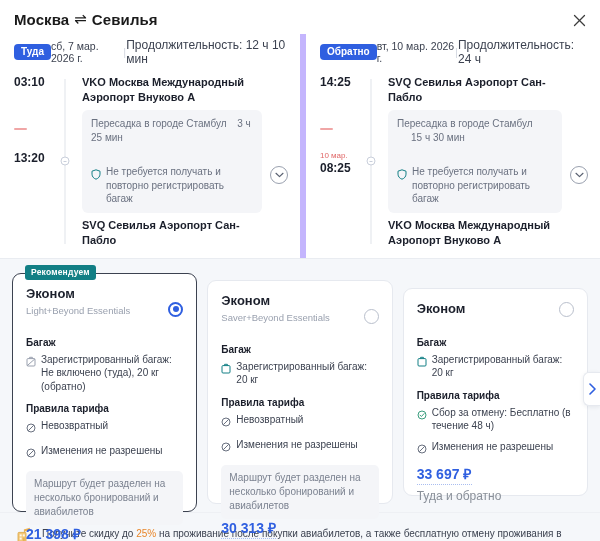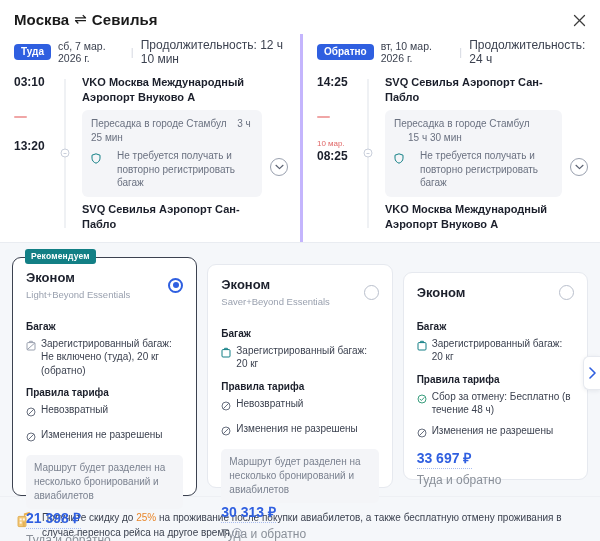--- a/index.html
+++ b/index.html
@@ -20,34 +20,34 @@
   .close-btn {
     position:absolute; top:9px; right:10px; width:22px; height:22px;
     display:flex; align-items:center; justify-content:center;
     cursor:pointer; color:#3d3d3d;
   }
   .close-btn svg { display:block; }
 
   
   .itins { display:flex; padding: 6px 0 0 0; }
   .itin { width:50%; padding: 4px 12px 10px 14px; position:relative; }
-  .itin + .itin { border-left: 3px solid #c4b5fd; }
-  .dir-row { display:flex; align-items:center; gap:7px; margin-bottom: 9px; }
+  .itin + .itin { border-left: 6px solid #c4b5fd; }
+  .dir-row { display:flex; align-items:center; margin-bottom: 9px; }
   .dir-badge {
     background:#2f5fe0; color:#fff; font-size:10px; font-weight:700;
     padding: 2px 7px; border-radius: 4px; line-height:1.25;
   }
   .dir-date { font-size:10.5px; color:#3c4250; }
   .dir-sep { color:#d3d7e0; font-size:11px; }
   .dir-dur { font-size:12px; color:#3c4250; }
 
   .leg { display:grid; grid-template-columns: 42px 18px 1fr 26px; column-gap:0; }
   .times { position:relative; }
   .time { font-size:12px; font-weight:700; color:#1b1f2b; line-height:14px; }
-  .time.dep { margin-bottom: 6px; }
+  .time.dep { margin-bottom: 18px; }
   .time-mid { height: 44px; display:flex; align-items:center; }
   .dash { width:13px; height:2px; background:#f0a6a6; border-radius:1px; }
   .daymark { font-size:8px; color:#e06767; line-height:9px; margin-bottom:1px; }
   .spine { position:relative; display:flex; justify-content:center; }
   .spine::before{
     content:""; position:absolute; top:4px; bottom:4px; left:50%;
     border-left: 1px solid #dfe3ea; transform:translateX(-0.5px);
   }
   .spine-dot {
     position:absolute; top:50%; left:50%; transform:translate(-50%,-50%);
@@ -59,21 +59,21 @@
     background:#c9cfdb; transform:translateY(-0.5px);
   }
   .legcol { padding-left: 8px; }
   .airport { font-size:11px; font-weight:700; color:#1b1f2b; line-height:15px; }
   .layover {
     background:#f4f5f8; border-radius:6px; padding:7px 9px; margin:5px 0 5px 0;
   }
   .lay-top { font-size:10px; color:#6a7180; line-height:14px; }
   .lay-top .dur { margin-left:8px; color:#6a7180; }
   .lay-dur-block { font-size:10px; color:#6a7180; line-height:14px; padding-left:14px; }
-  .lay-bag { display:flex; gap:16px; margin-top:4px; }
+  .lay-bag { display:flex; gap:5px; margin-top:20px; }
   .lay-bag-txt { font-size:10px; color:#6a7180; line-height:13.5px; }
   .shield { flex:0 0 auto; margin-top:1px; }
   .expand {
     display:flex; align-items:center; justify-content:flex-end; padding-top:28px;
   }
   .expand-btn {
     width:18px; height:18px; border-radius:50%; border:1px solid #9aa1af;
     display:flex; align-items:center; justify-content:center; cursor:pointer; color:#5b6272;
   }
 
@@ -89,21 +89,21 @@
   }
   .card.sel { border:1.5px solid #3c4250; height:239px; }
   .card.plain { border:1px solid #e6e9ef; }
   .card.c2 { height:224px; margin-top:7px; }
   .card.c3 { height:208px; margin-top:15px; }
   .ribbon {
     position:absolute; top:-9px; left:12px; background:#127f85; color:#fff;
     font-size:8.5px; font-weight:700; padding:2.5px 6px; border-radius:3px;
     letter-spacing:.2px;
   }
-  .card-head { display:flex; align-items:center; justify-content:space-between; }
+  .card-head { display:flex; align-items:flex-end; justify-content:space-between; }
   .fare-name { font-size:13px; font-weight:700; color:#1b1f2b; line-height:16px; }
   .fare-sub { font-size:9.5px; color:#9aa1af; margin-top:3px; line-height:12px; }
   .radio { width:15px; height:15px; border-radius:50%; border:1.4px solid #b9bfcc; flex:0 0 auto; cursor:pointer; }
   .radio.on { border-color:#2f5fe0; border-width:2px; position:relative; }
   .radio.on::after{
     content:""; position:absolute; inset:2.2px; border-radius:50%; background:#2f5fe0;
   }
   .divider { height:1px; background:#eceef2; margin:11px 0 9px 0; }
   .sec-title { font-size:10px; font-weight:700; color:#1b1f2b; margin-bottom:5px; }
   .feat { display:flex; gap:5px; margin-bottom:7px; }

